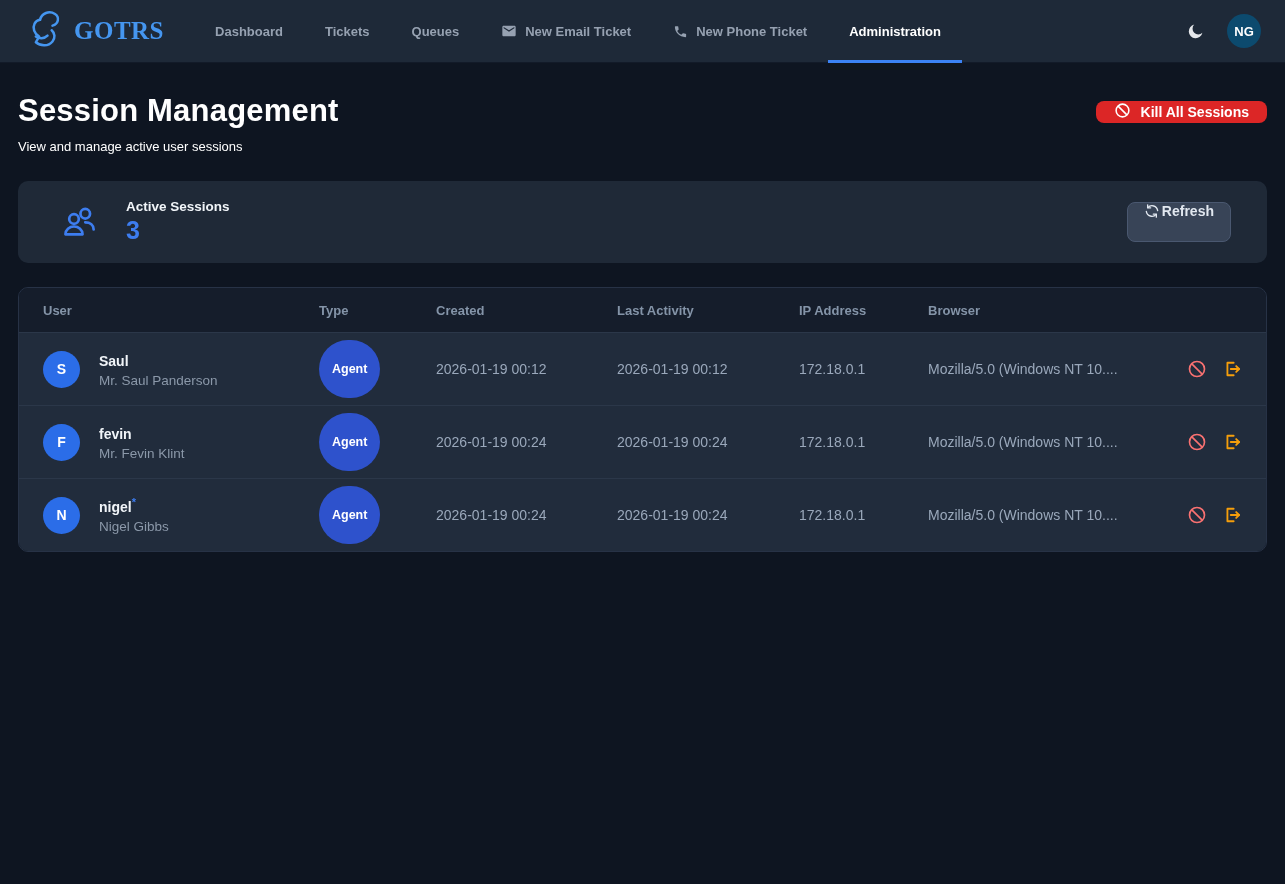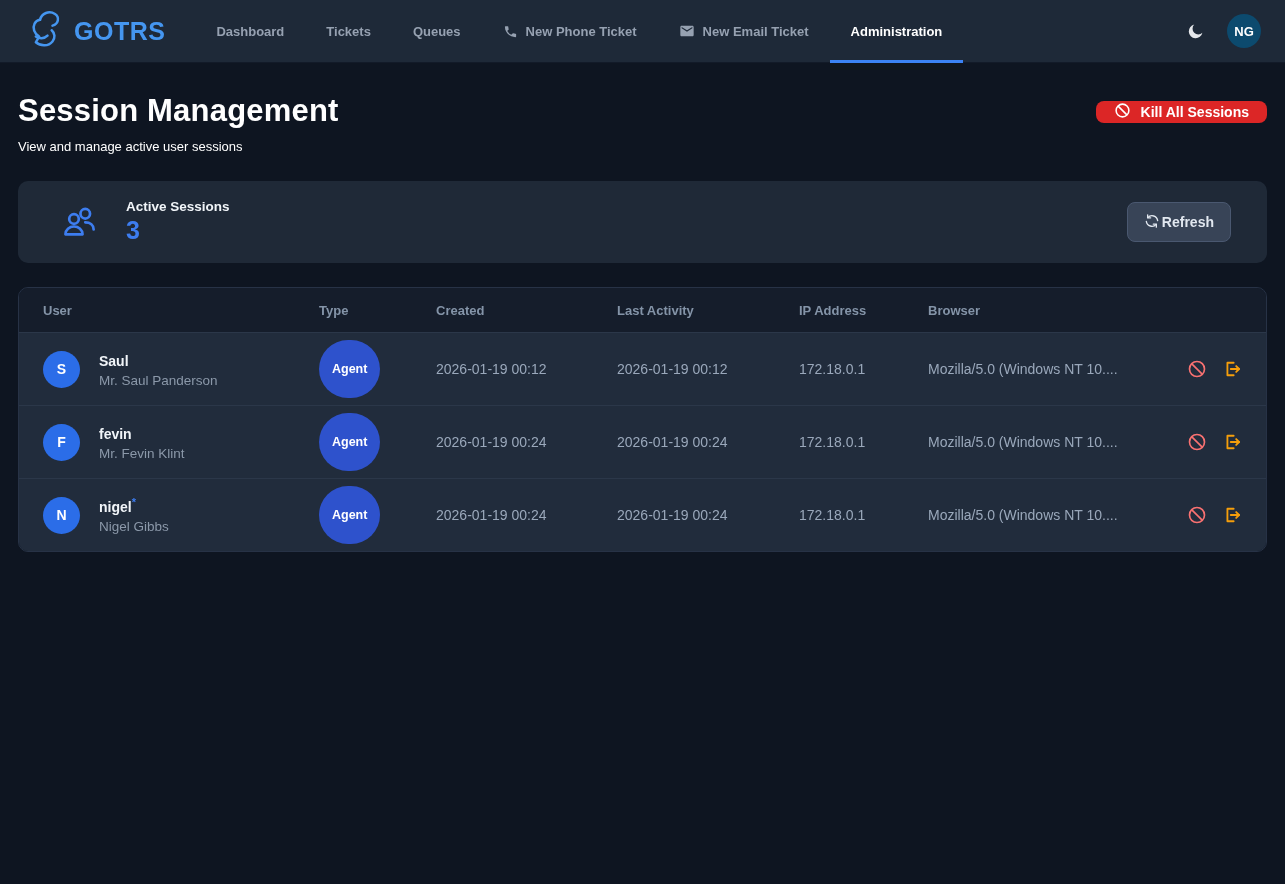--- a/index.html
+++ b/index.html
@@ -13,21 +13,21 @@
   
   .navbar {
     height:63px;
     background:#1e2938;
     display:flex;
     align-items:center;
     padding:0 24px;
     border-bottom:1px solid #121a28;
   }
   .brand { display:flex; align-items:center; gap:8px; cursor:pointer; }
-  .brand-name { color:#4596f0; font-size:25px; font-weight:bold; letter-spacing:0.5px; }
+  .brand-name { color:#4596f0; font-size:25px; font-weight:bold; letter-spacing:0.5px;font-family:Liberation Serif, serif; }
   .nav-items { display:flex; align-items:center; height:63px; margin-left:30px; }
   .nav-item {
     height:63px; display:flex; align-items:center; gap:8px;
     padding:0 21px; font-size:13px; font-weight:bold; color:#96a1b1;
     cursor:pointer; border-bottom:3px solid transparent; border-top:3px solid transparent;
   }
   .nav-item.active { color:#ffffff; border-bottom-color:#3b82f6; }
   .nav-item .nav-ic { display:flex; align-items:center; }
   .nav-right { margin-left:auto; display:flex; align-items:center; gap:22px; }
   .moon-btn { cursor:pointer; display:flex; align-items:center; }
@@ -55,21 +55,21 @@
     padding:18px 36px; display:flex; align-items:center;
   }
   .summary-icon { margin-left:6px; display:flex; align-items:center; }
   .summary-text { margin-left:26px; }
   .summary-label { font-size:13.5px; font-weight:bold; color:#f1f5f9; }
   .summary-count { font-size:25px; font-weight:bold; color:#3d7df0; margin-top:2px; }
   .refresh-btn {
     margin-left:auto;
     background:#384457; color:#e2e8f0; border:1px solid #4a5870; border-radius:8px;
     height:40px; padding:0 16px; font-size:14px; font-weight:bold;
-    display:flex; align-items:center; gap:2px; cursor:pointer;
+    display:flex; gap:2px; cursor:pointer;
     font-family:"Liberation Sans", sans-serif;
   }
   
   .sessions-table {
     margin-top:24px; border:1px solid #273246; border-radius:10px; overflow:hidden;
     background:#151d2b;
   }
   .tgrid {
     display:grid;
     grid-template-columns:276px 117px 181px 182px 129px 1fr 80px;
@@ -116,33 +116,33 @@
       <span>Dashboard</span>
     </div>
     <div class="nav-item">
       <span>Tickets</span>
     </div>
     <div class="nav-item">
       <span>Queues</span>
     </div>
     <div class="nav-item">
       <span class="nav-ic">
+        <svg width="16" height="16" viewBox="0 0 24 24" fill="#96a1b1">
+          <path d="M20 4H4c-1.1 0-2 .9-2 2v12c0 1.1.9 2 2 2h16c1.1 0 2-.9 2-2V6c0-1.1-.9-2-2-2zm0 4l-8 5-8-5V6l8 5 8-5v2z"></path>
+        </svg>
+      </span>
+      <span>New Email Ticket</span>
+    </div>
+    <div class="nav-item">
+      <span class="nav-ic">
         <svg width="15" height="15" viewBox="0 0 24 24" fill="#96a1b1">
           <path d="M6.62 10.79c1.44 2.83 3.76 5.15 6.59 6.59l2.2-2.2c.27-.27.67-.36 1.02-.24 1.12.37 2.33.57 3.57.57.55 0 1 .45 1 1V20c0 .55-.45 1-1 1C10.61 21 3 13.39 3 4.5 3 3.95 3.45 3.5 4 3.5H7.5c.55 0 1 .45 1 1 0 1.25.2 2.45.57 3.57.11.35.03.74-.25 1.02l-2.2 2.2z"></path>
         </svg>
       </span>
       <span>New Phone Ticket</span>
-    </div>
-    <div class="nav-item">
-      <span class="nav-ic">
-        <svg width="16" height="16" viewBox="0 0 24 24" fill="#96a1b1">
-          <path d="M20 4H4c-1.1 0-2 .9-2 2v12c0 1.1.9 2 2 2h16c1.1 0 2-.9 2-2V6c0-1.1-.9-2-2-2zm0 4l-8 5-8-5V6l8 5 8-5v2z"></path>
-        </svg>
-      </span>
-      <span>New Email Ticket</span>
     </div>
     <div class="nav-item active">
       <span>Administration</span>
     </div>
   </nav>
 
   <div class="nav-right">
     <span class="moon-btn">
       <svg width="19" height="19" viewBox="0 0 24 24" fill="#e5e7eb">
         <path d="M20.7 13.6A8.7 8.7 0 1 1 10.4 3.3a7.1 7.1 0 0 0 10.3 10.3z"></path>

